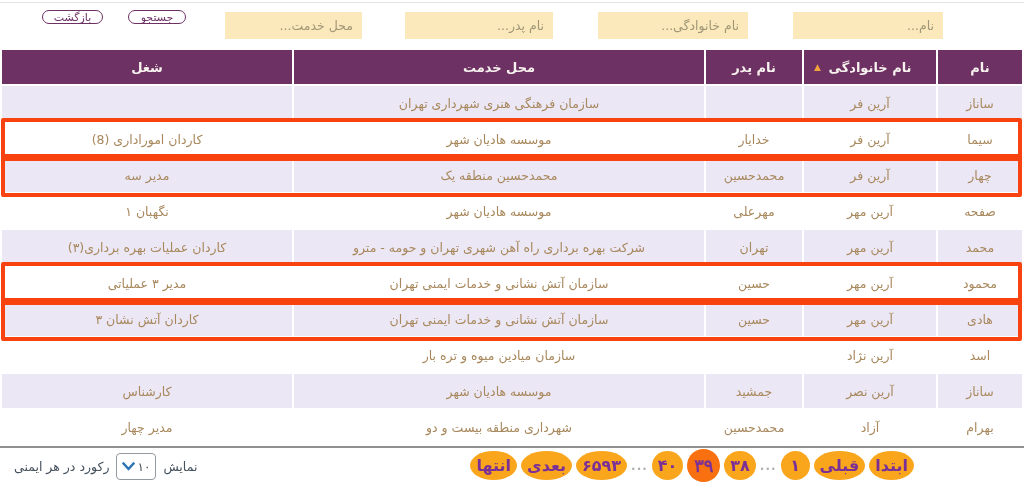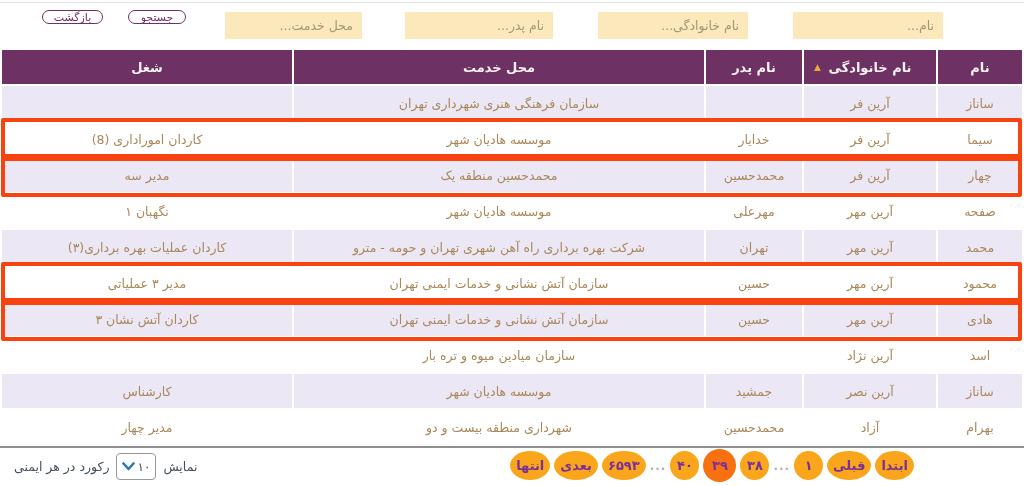--- a/index.html
+++ b/index.html
@@ -48,23 +48,23 @@
   .footer{position:absolute;top:444px;left:0;width:1024px;height:42px;}
   .pagesize{position:absolute;left:14px;top:9px;direction:rtl;display:flex;align-items:center;
     gap:7px;color:#44505c;font-size:12.5px;}
   .selectbox{direction:rtl;display:flex;align-items:center;justify-content:space-between;
     width:40px;height:27px;background:#fff;border:1px solid #949aa1;border-radius:4px;
     padding:8px 5px;cursor:pointer;color:#44505c;font-size:12px;}
   .pagination{position:absolute;right:110px;top:5px;direction:rtl;display:flex;
     align-items:center;gap:4px;}
   .pg{display:flex;align-items:center;justify-content:center;min-width:29px;height:29px;
     padding:0 6px;border-radius:50%;background:var(--page-circle);color:var(--page-text);
-    font-size:13px;font-weight:bold;border:none;cursor:pointer;
+    font-size:16px;font-weight:bold;border:none;cursor:pointer;
     font-family:"DejaVu Sans",sans-serif;}
-  .pg.current{background:var(--page-current);min-width:33px;height:33px;font-size:13px;}
+  .pg.current{background:var(--page-current);min-width:33px;height:33px;font-size:18px;font-family:Liberation Serif, serif;}
   .pg.ellipsis{background:transparent;color:#b0b0b0;cursor:default;min-width:14px;padding:0;
     font-size:12px;letter-spacing:1px;}
 </style>
 </head>
 <body>
 
 <div class="topline"></div>
 
 <div class="searchbar">
   <input class="in-name" dir="rtl" type="text" placeholder="نام..." style="">

